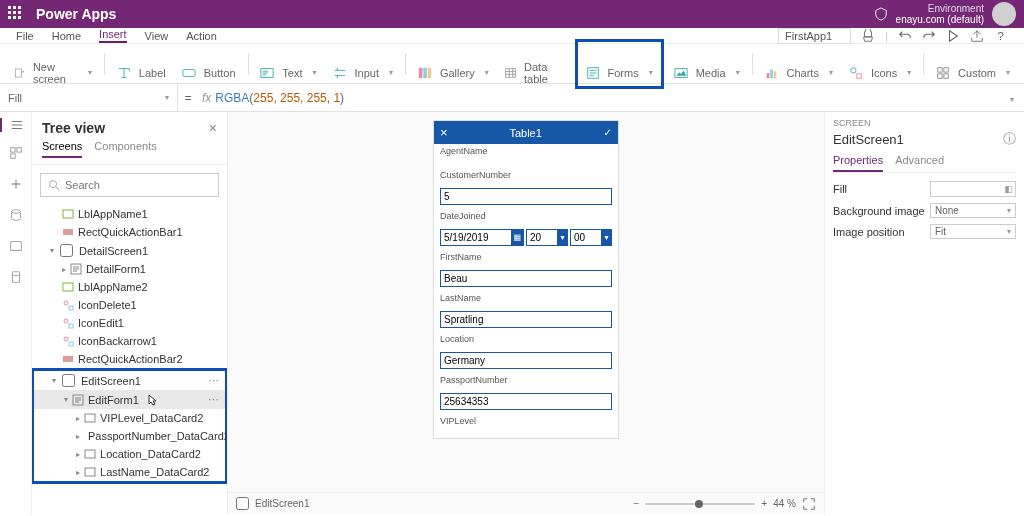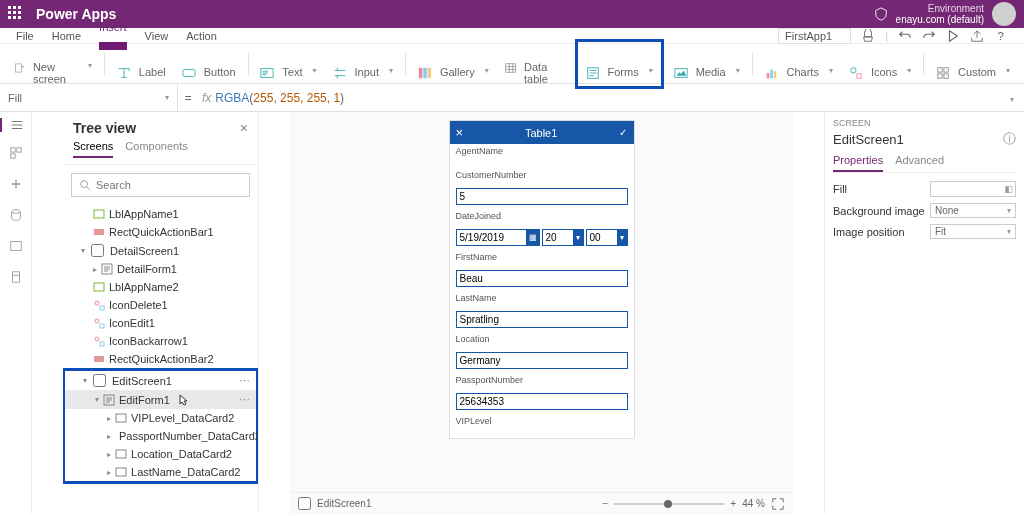--- a/index.html
+++ b/index.html
@@ -10,42 +10,42 @@
 .waffle { width: 16px; height: 16px; display: grid; grid-template-columns: repeat(3,3px); grid-template-rows: repeat(3,3px); gap: 2px; margin-right: 12px; }
 .waffle span { background: #fff; }
 .topbar-title { font-size: 14px; font-weight: 600; }
 .topbar-right { margin-left: auto; display: flex; align-items: center; gap: 8px; }
 .env { text-align: right; font-size: 10px; line-height: 1.1; }
 .env-label { opacity: .8; }
 .avatar { width: 24px; height: 24px; border-radius: 50%; background: #d0d0d0; }
 
 
 .menubar { height: 16px; display:flex; align-items:center; padding: 0 16px; gap: 18px; font-size: 11px; color:#555; border-bottom: 1px solid #eee; }
-.menubar .active { color:#742774; border-bottom:8px solid #701a75; padding-bottom:9px; }
+.menubar .active { color:#742774; border-bottom:2px solid #701a75; padding-bottom:1px; }
 .menubar-right { margin-left:auto; display:flex; gap:10px; align-items:center; }
 .ic { width:14px; height:14px; display:inline-block; }
 
 
 .ribbon { height: 40px; display:flex; align-items:center; padding: 0 8px; gap:4px; border-bottom:1px solid #e1e1e1; }
-.rbtn { display:flex; align-items:flex-start; gap:8px; padding:4px 6px; font-size:11px; color:#666; cursor:pointer; border-radius:2px;margin-top:18px; }
+.rbtn { display:flex; align-items:center; gap:8px; padding:4px 6px; font-size:11px; color:#666; cursor:pointer; border-radius:2px;margin-top:18px; }
 .rdiv { width:1px; height:22px; background:#e1e1e1; margin:0 2px; }
 .chev { font-size:8px; color:#999; margin-left:2px; }
 .forms-highlight { border:3px solid #0c4db8; padding:2px 2px; }
 
 
 .fbar { height: 28px; display:flex; align-items:center; border-bottom:1px solid #e1e1e1; }
 .fbar-prop { width:178px; padding:0 8px; font-size:11px; color:#666; display:flex; align-items:center; justify-content:space-between; border-right:1px solid #e1e1e1; height:100%; }
 .fbar-eq { width:20px; text-align:center; color:#666; font-style:italic; }
 .fbar-fx { font-style:italic; color:#999; padding:0 4px; }
 .fbar-code { font-family: Consolas, monospace; font-size:12px; }
 .fbar-code .fn{color:#3b7bbf;} .fbar-code .p{color:#666;} .fbar-code .n{color:#b35900;}
 .fbar-expand { margin-left:auto; padding:0 10px; color:#999; }
 
 
-.main { display:flex; height: calc(516px - 28px - 18px - 40px - 28px); gap: 31px; }
+.main { display:flex; height: calc(516px - 28px - 18px - 40px - 28px); }
 .rail { width:32px; border-right:1px solid #eee; display:flex; flex-direction:column; align-items:center; padding-top:6px; gap:14px; color:#666; }
 .rail .ritem.active { border-left:2px solid #742774; width:100%; display:flex; justify-content:center; }
 
 
 .tree { width:196px; border-right:1px solid #eee; display:flex; flex-direction:column; position:relative; }
 .tree-head { display:flex; align-items:center; justify-content:space-between; padding:8px 10px 4px; }
 .tree-head h3 { font-size:14px; font-weight:600; }
 .tree-tabs { display:flex; gap:12px; padding:0 10px 6px; border-bottom:1px solid #eee; font-size:11px; }
 .tree-tabs .act { color:#000; border-bottom:2px solid #742774; padding-bottom:4px; }
 .tree-tabs .ina { color:#888; padding-bottom:4px; }

